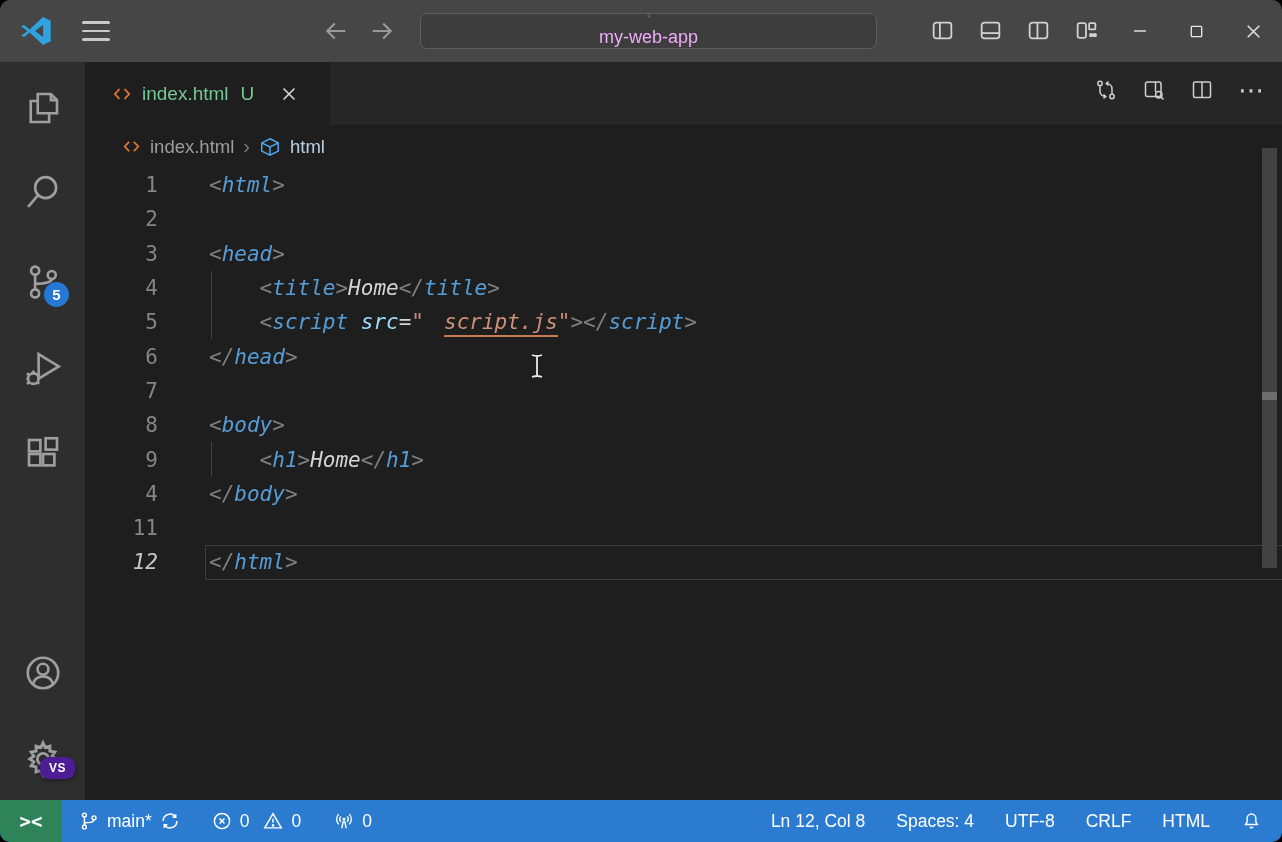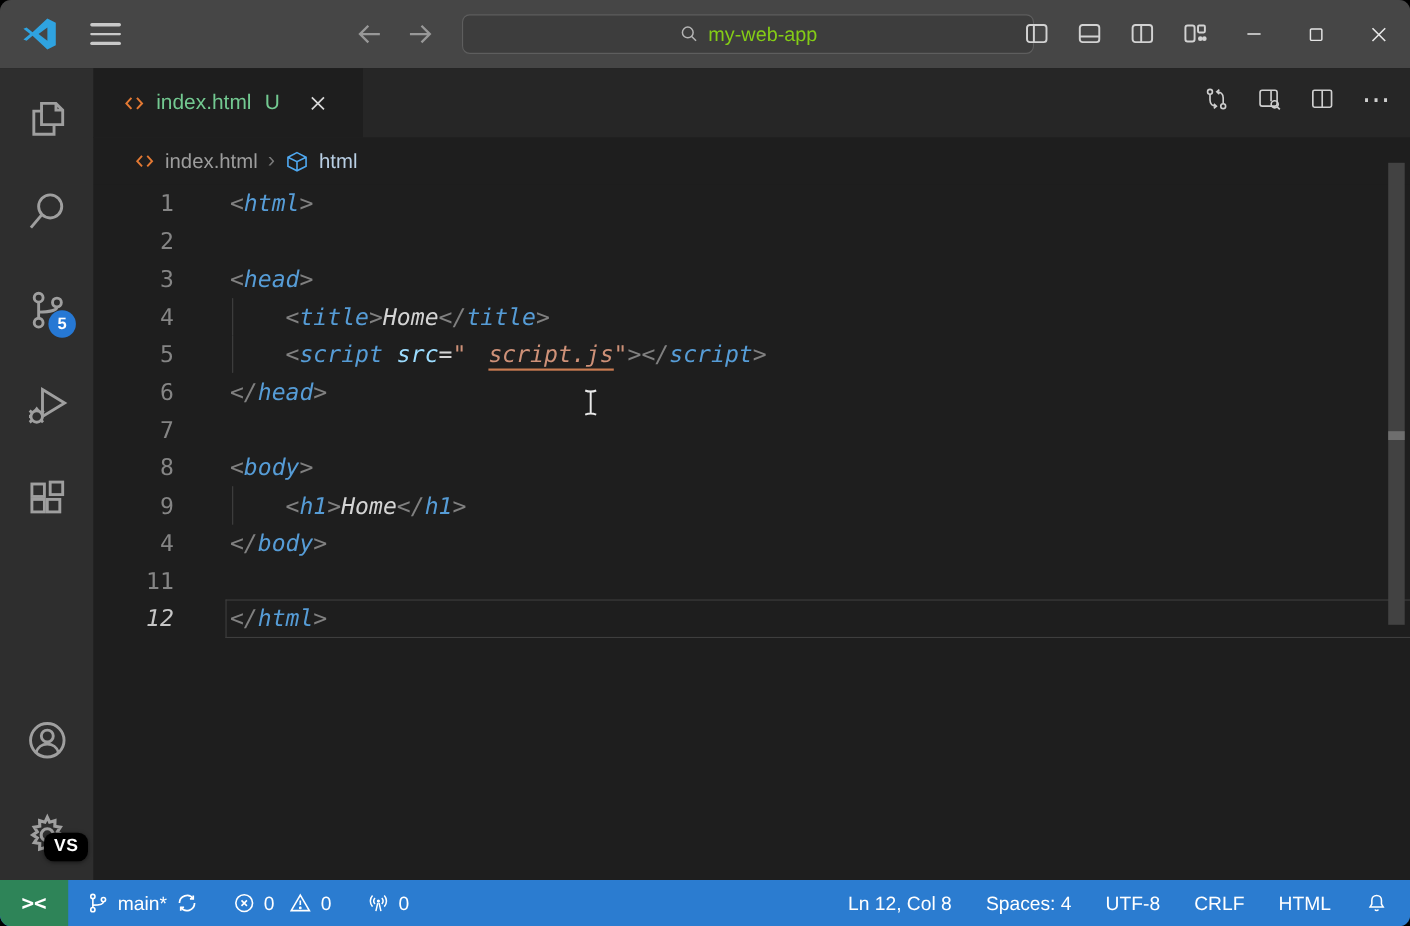--- a/index.html
+++ b/index.html
@@ -10,40 +10,40 @@
   }
   
   .titlebar { position:absolute; left:0; top:0; width:100%; height:62px; background:#464646; }
   .vscode-logo { position:absolute; left:20px; top:15px; width:32px; height:32px; }
   .hamburger { position:absolute; left:82px; top:21px; width:28px; height:20px; display:flex; flex-direction:column; justify-content:space-between; cursor:pointer; }
   .hamburger span { display:block; height:2.6px; background:#c9c9c9; border-radius:2px; }
   .nav-arrow { position:absolute; top:17px; width:28px; height:28px; color:#989898; }
   .nav-back { left:322px; }
   .nav-fwd { left:368px; }
   .search-box {
-    position:absolute; left:420px; top:13px; width:520px; height:36px;
+    position:absolute; left:420px; top:13px; width:457px; height:36px;
     background:#3d3d3d; border:1px solid #5e5e5e; border-radius:7px;
-    display:flex; align-items:center; justify-content:center; gap:9px; color:#84cc16; font-size:18px; cursor:pointer;
+    display:flex; align-items:center; justify-content:center; gap:9px; color:#f0abfc; font-size:18px; cursor:pointer;flex-direction:column;
   }
   .layout-icons { position:absolute; left:930px; top:18px; display:flex; gap:23px; color:#d2d2d2; }
   .layout-icons svg { width:25px; height:25px; }
   .win-controls { position:absolute; right:0; top:0; height:62px; display:flex; }
   .win-btn { width:57px; height:62px; display:flex; align-items:center; justify-content:center; color:#e6e6e6; cursor:pointer; }
   
   .activitybar { position:absolute; left:0; top:62px; width:85px; height:738px; background:#2e2e2e; }
   .act-item { position:absolute; left:0; width:85px; height:48px; display:flex; align-items:center; justify-content:center; color:#9f9f9f; cursor:pointer; }
   .act-item svg { width:42px; height:42px; }
   .act-badge {
     position:absolute; left:44px; top:24px; min-width:25px; height:25px; border-radius:50%;
     background:#2678d4; color:#fff; font-size:15px; font-weight:bold;
     display:flex; align-items:center; justify-content:center;
   }
   .vs-badge {
-    position:absolute; left:40px; top:695px; background:#000000; color:#fff;
-    border-radius:9px; padding:4px 9px; font-size:16px; font-weight:bold;
+    position:absolute; left:40px; top:695px; background:#4c1d95; color:#fff;
+    border-radius:9px; padding:4px 9px; font-size:12px; font-weight:bold;
     box-shadow:0 1px 4px rgba(0,0,0,.5); letter-spacing:.5px;
   }
   
   .tabbar { position:absolute; left:85px; top:62px; right:0; height:63px; background:#262626; display:flex; }
   .tab {
     width:245px; height:63px; background:#1e1e1e; display:flex; align-items:center;
     padding:0 18px 0 27px; gap:10px; font-size:19px; cursor:pointer;
   }
   .tab-label { color:#73c991; }
   .tab-dirty { color:#73c991; margin-left:2px; }

